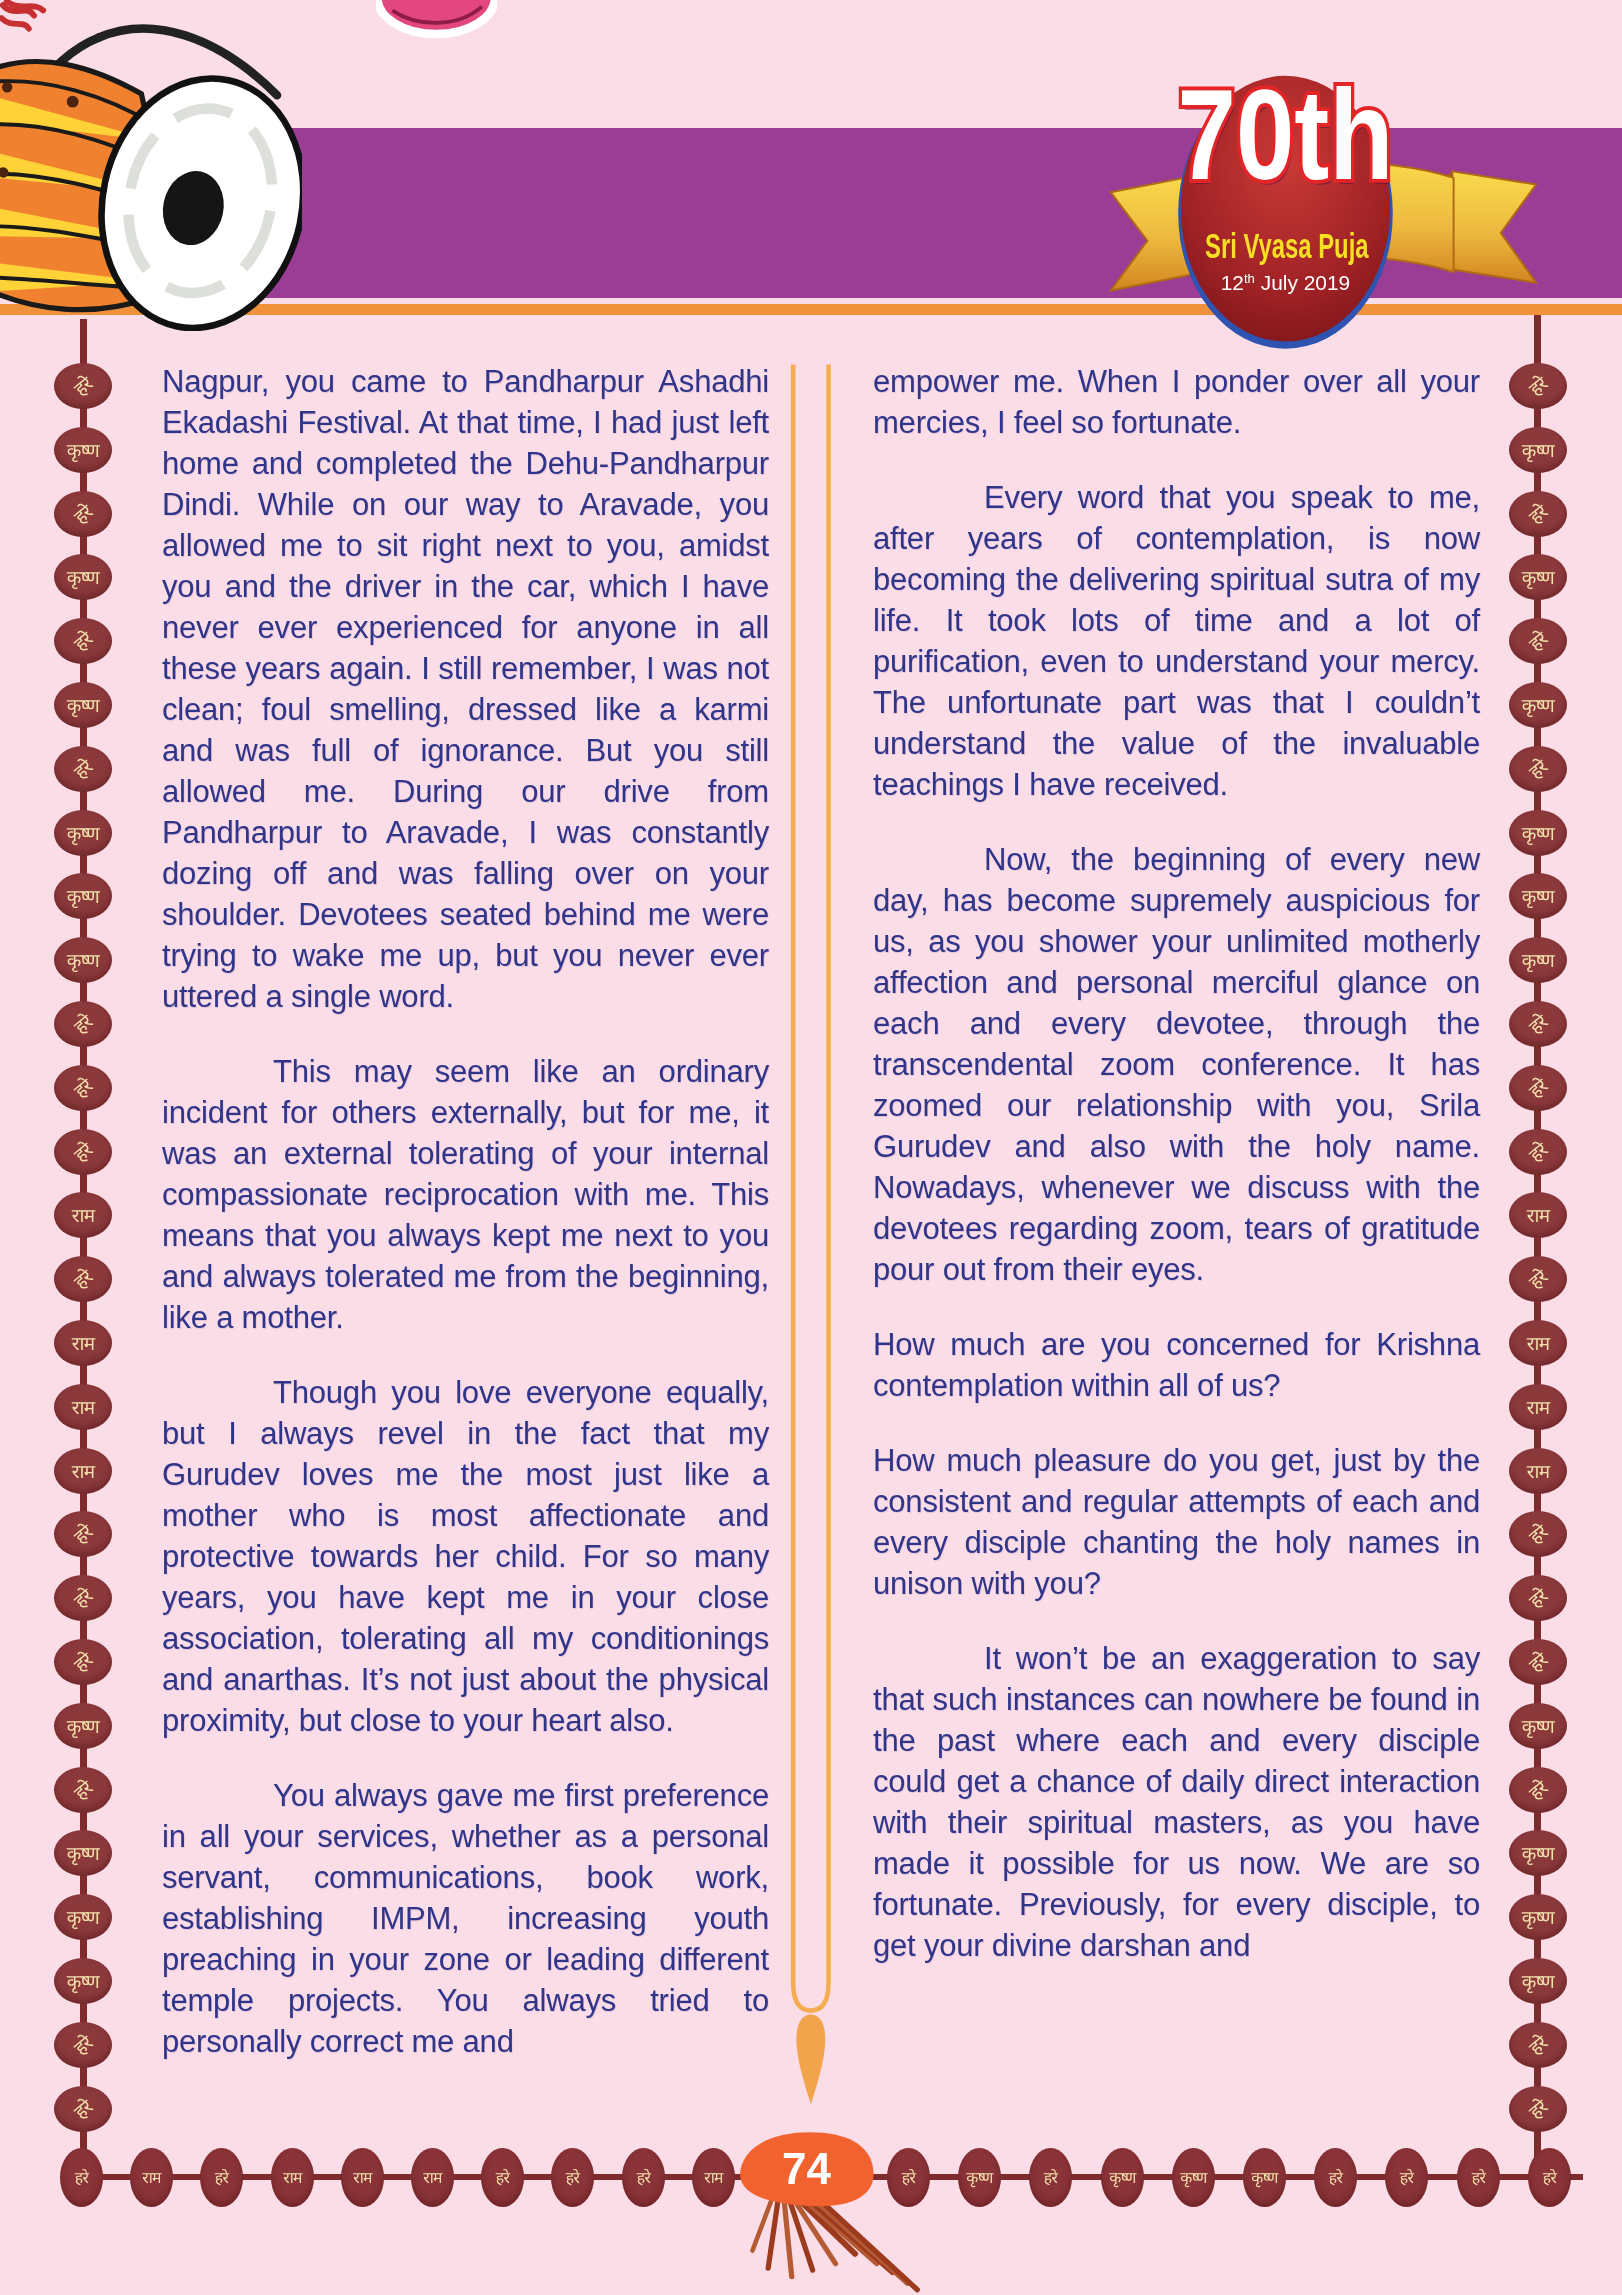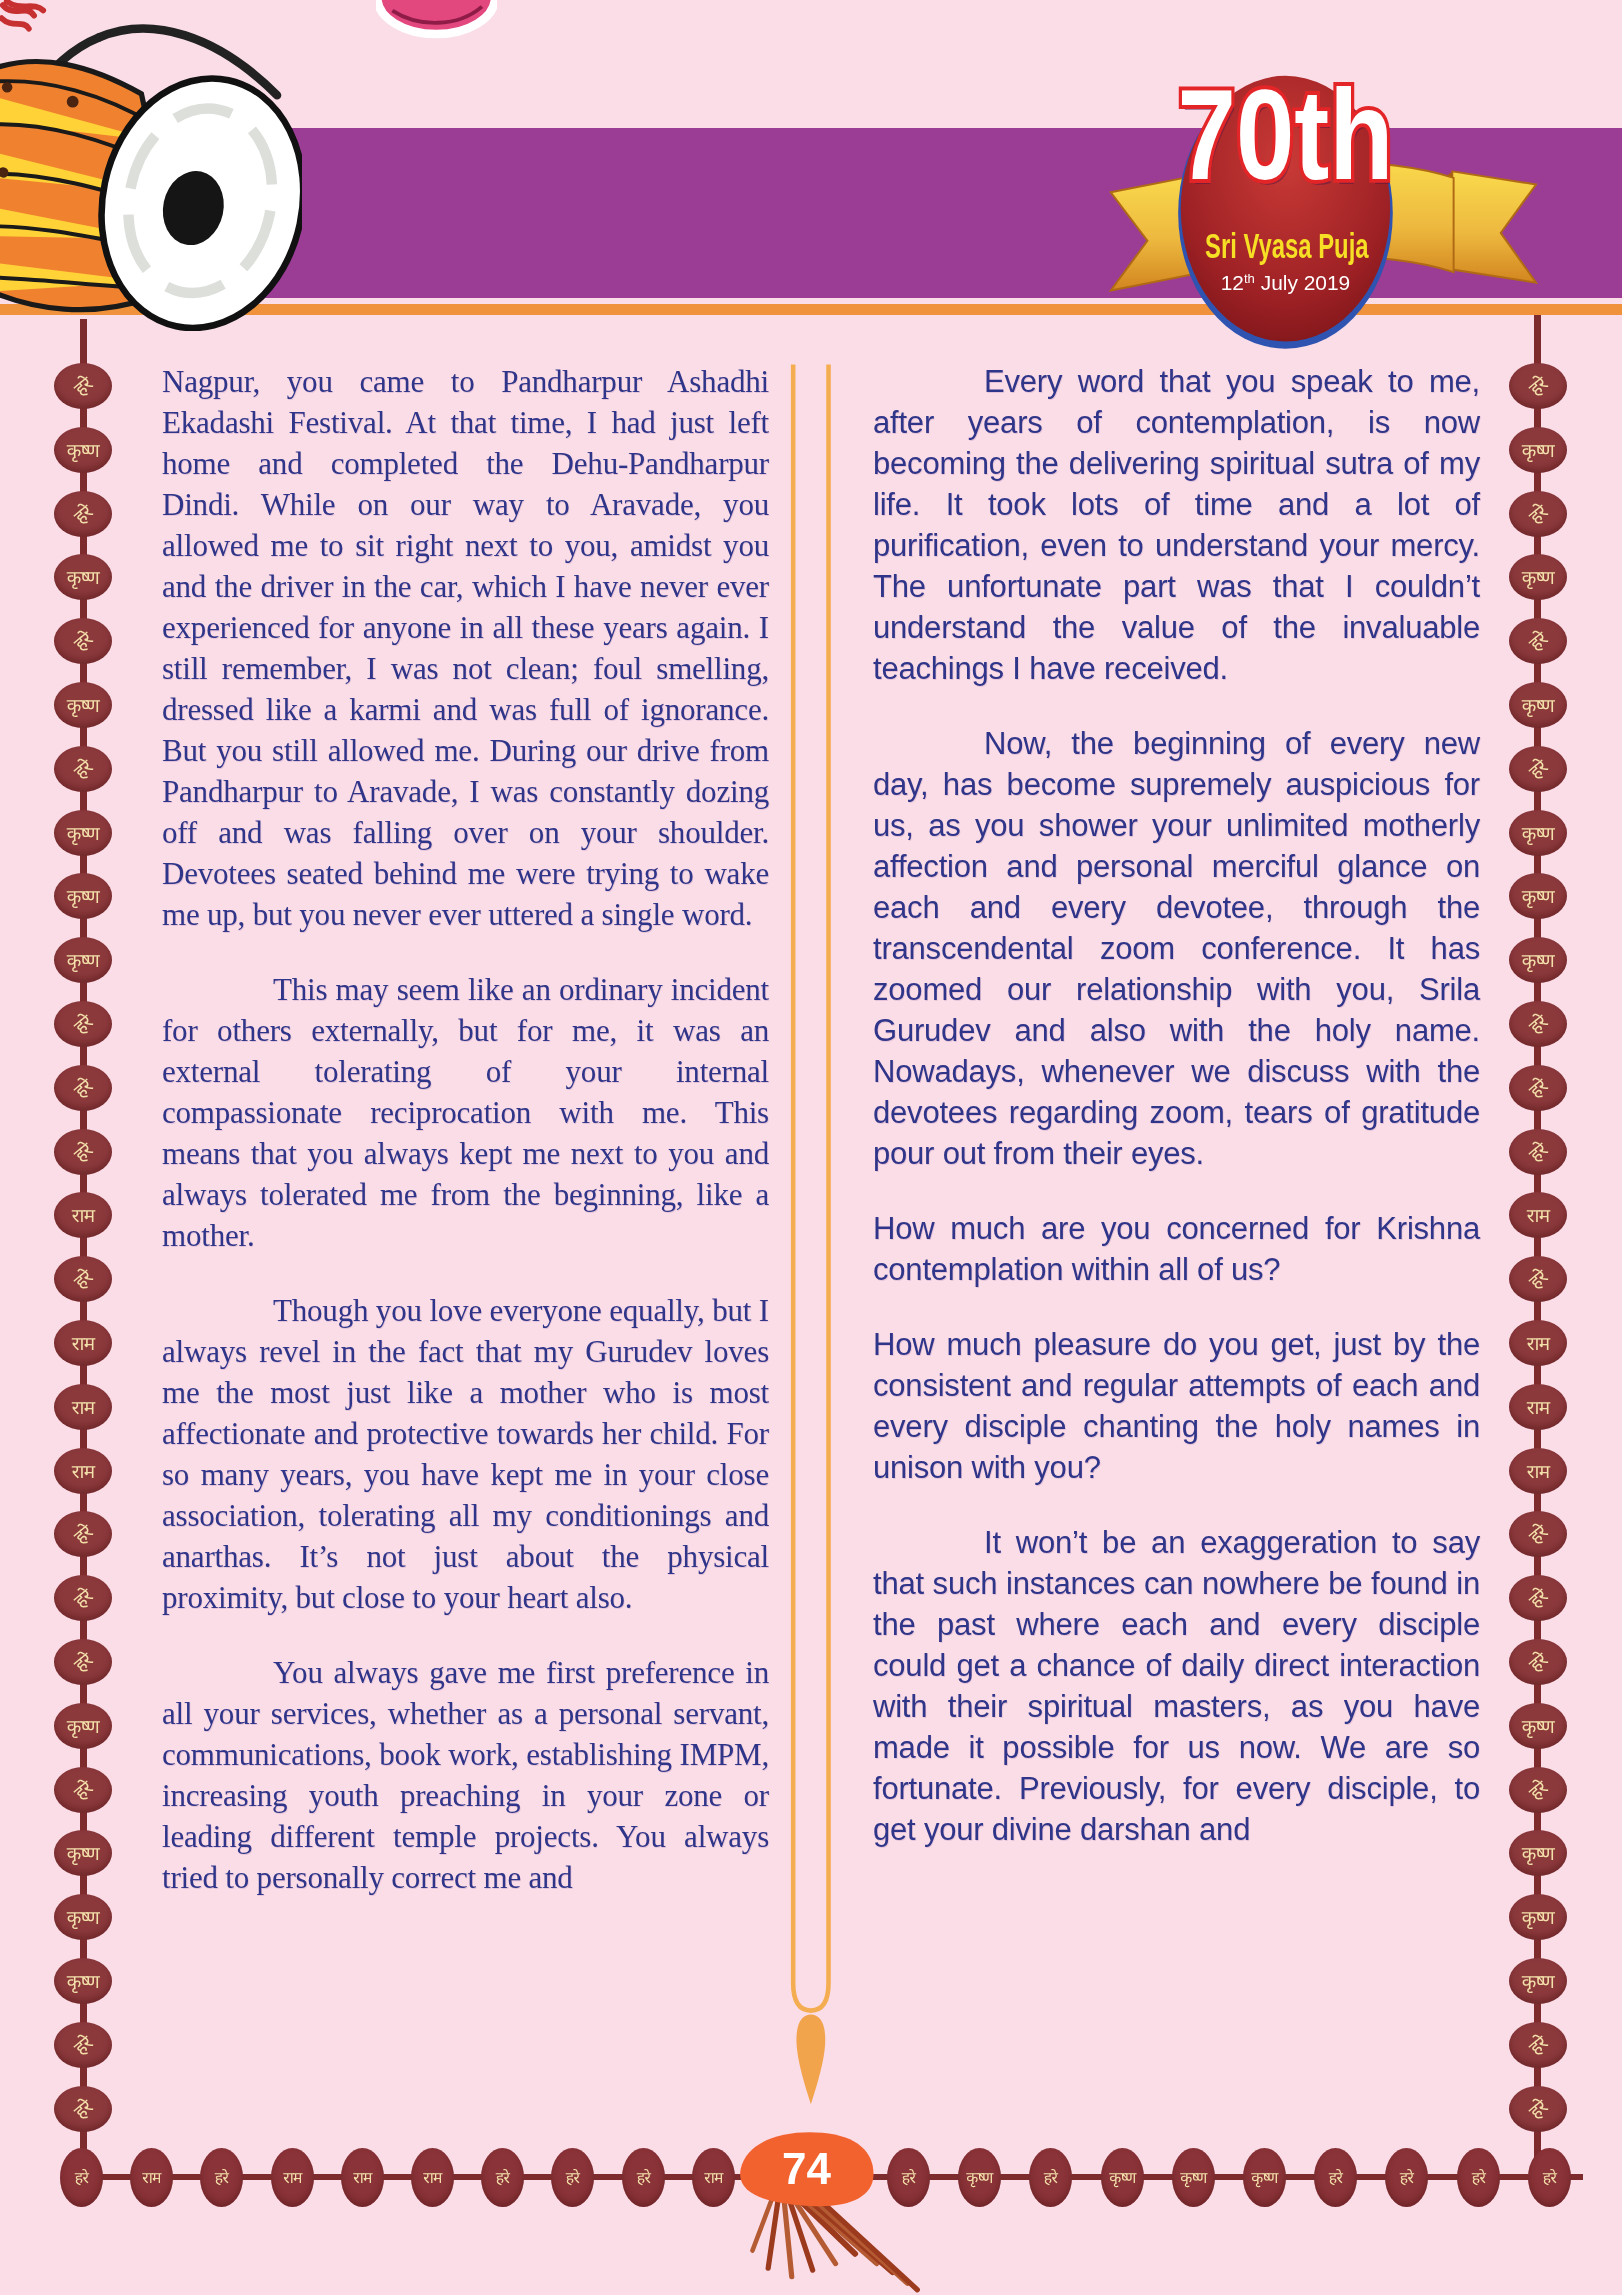--- a/index.html
+++ b/index.html
@@ -3,21 +3,21 @@
 <meta charset="utf-8">
 <style>
   html,body{margin:0;padding:0;background:#888;}
   .page{position:relative;width:1622px;height:2295px;background:#FBDDE8;overflow:hidden;
         font-family:"Liberation Sans","DejaVu Sans",sans-serif;}
   .purple-band{position:absolute;left:0;top:128px;width:1622px;height:170px;background:#9B3C95;z-index:1;}
   .orange-line{position:absolute;left:0;top:304px;width:1622px;height:10.5px;background:#F0913B;z-index:1;}
 
   .col{position:absolute;top:361px;width:607px;color:#2F3588;font-size:31px;line-height:41px;
        text-align:justify;z-index:2;text-shadow:0.7px 1.3px 0 rgba(150,100,160,.22);letter-spacing:-0.2px;}
-  .col-left{left:162px;font-family:Liberation Serif, serif;}
+  .col-left{left:162px;}
   .col-right{left:873px;}
   .col p{margin:0 0 34px 0;}
   .col p.indent{text-indent:111px;}
 
   .string-v{position:absolute;width:6.5px;background:#7D2B2C;z-index:2;}
   .string-left{left:80px;top:319px;height:1858px;}
   .string-right{left:1534px;top:315px;height:1862px;}
   .string-h{position:absolute;left:62px;top:2174px;width:1521px;height:5.9px;background:#7D2B2C;z-index:2;}
 
   .bead-strip{position:absolute;z-index:3;}
@@ -114,20 +114,21 @@
   <div class="string-v string-right"></div>
   <div class="string-h"></div>
 
   <div class="col col-left">
       <p class="">Nagpur, you came to Pandharpur Ashadhi Ekadashi Festival. At that time, I had just left home and completed the Dehu-Pandharpur Dindi. While on our way to Aravade, you allowed me to sit right next to you, amidst you and the driver in the car, which I have never ever experienced for anyone in all these years again. I still remember, I was not clean; foul smelling, dressed like a karmi and was full of ignorance. But you still allowed me. During our drive from Pandharpur to Aravade, I was constantly dozing off and was falling over on your shoulder. Devotees seated behind me were trying to wake me up, but you never ever uttered a single word.</p>
       <p class="indent">This may seem like an ordinary incident for others externally, but for me, it was an external tolerating of your internal compassionate reciprocation with me. This means that you always kept me next to you and always tolerated me from the beginning, like a mother.</p>
       <p class="indent">Though you love everyone equally, but I always revel in the fact that my Gurudev loves me the most just like a mother who is most affectionate and protective towards her child. For so many years, you have kept me in your close association, tolerating all my conditionings and anarthas. It’s not just about the physical proximity, but close to your heart also.</p>
       <p class="indent">You always gave me first preference in all your services, whether as a personal servant, communications, book work, establishing IMPM, increasing youth preaching in your zone or leading different temple projects. You always tried to personally correct me and</p>
     </div>
   <div class="col col-right">
+      <p class="">empower me. When I ponder over all your mercies, I feel so fortunate.</p>
       <p class="indent">Every word that you speak to me, after years of contemplation, is now becoming the delivering spiritual sutra of my life. It took lots of time and a lot of purification, even to understand your mercy. The unfortunate part was that I couldn’t understand the value of the invaluable teachings I have received.</p>
       <p class="indent">Now, the beginning of every new day, has become supremely auspicious for us, as you shower your unlimited motherly affection and personal merciful glance on each and every devotee, through the transcendental zoom conference. It has zoomed our relationship with you, Srila Gurudev and also with the holy name. Nowadays, whenever we discuss with the devotees regarding zoom, tears of gratitude pour out from their eyes.</p>
       <p class="">How much are you concerned for Krishna contemplation within all of us?</p>
       <p class="">How much pleasure do you get, just by the consistent and regular attempts of each and every disciple chanting the holy names in unison with you?</p>
       <p class="indent">It won’t be an exaggeration to say that such instances can nowhere be found in the past where each and every disciple could get a chance of daily direct interaction with their spiritual masters, as you have made it possible for us now. We are so fortunate. Previously, for every disciple, to get your divine darshan and</p>
     </div>
 
   <svg class="art nib-svg" style="left:782px;top:360px;" width="59" height="1754" viewBox="0 0 90 2680">
     <path d="M17,7 L17,2480 Q17,2522 44,2522 Q71,2522 71,2480 L71,7" stroke="#F5AD52" stroke-width="7" fill="none"></path>
     <path d="M44,2665 C 28,2615 22,2588 22,2566 C 22,2540 31,2528 44,2528 C 57,2528 66,2540 66,2566 C 66,2588 60,2615 44,2665 Z" fill="#F2A44C"></path>

